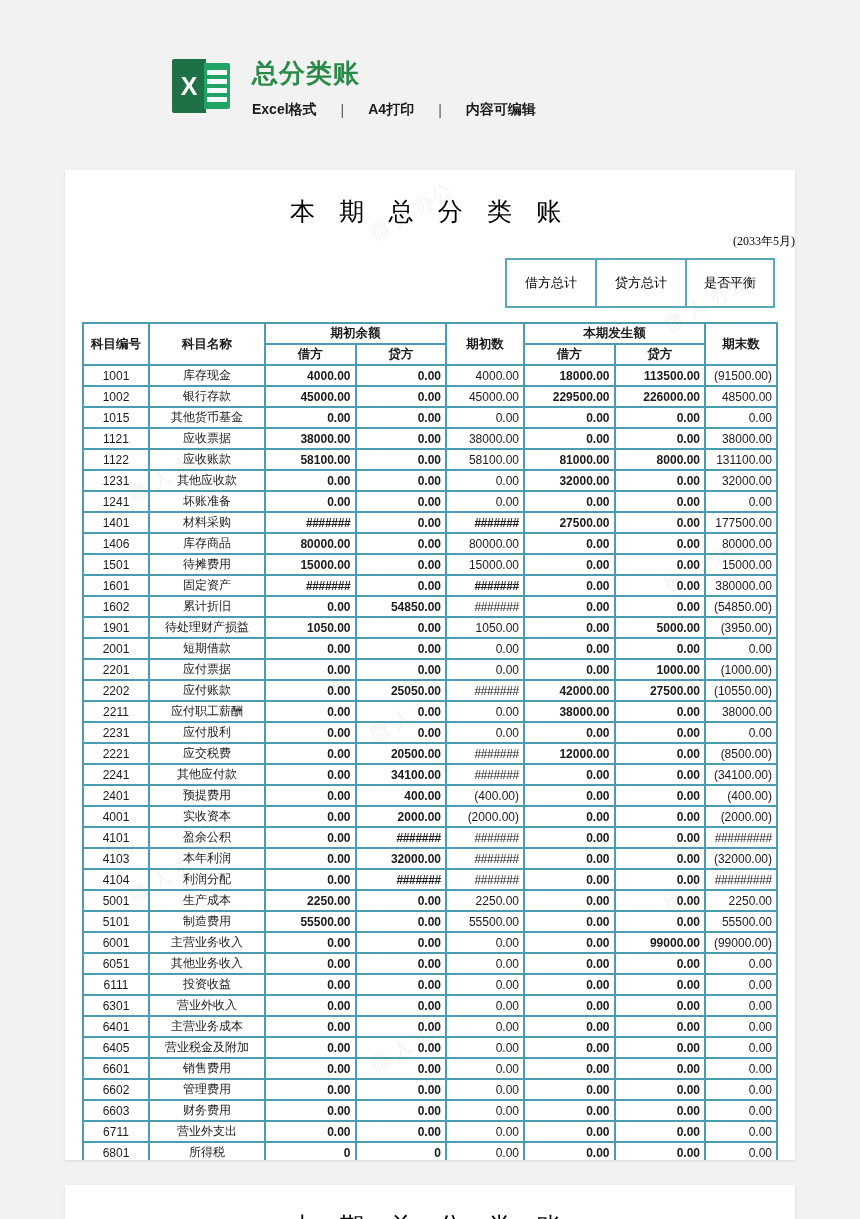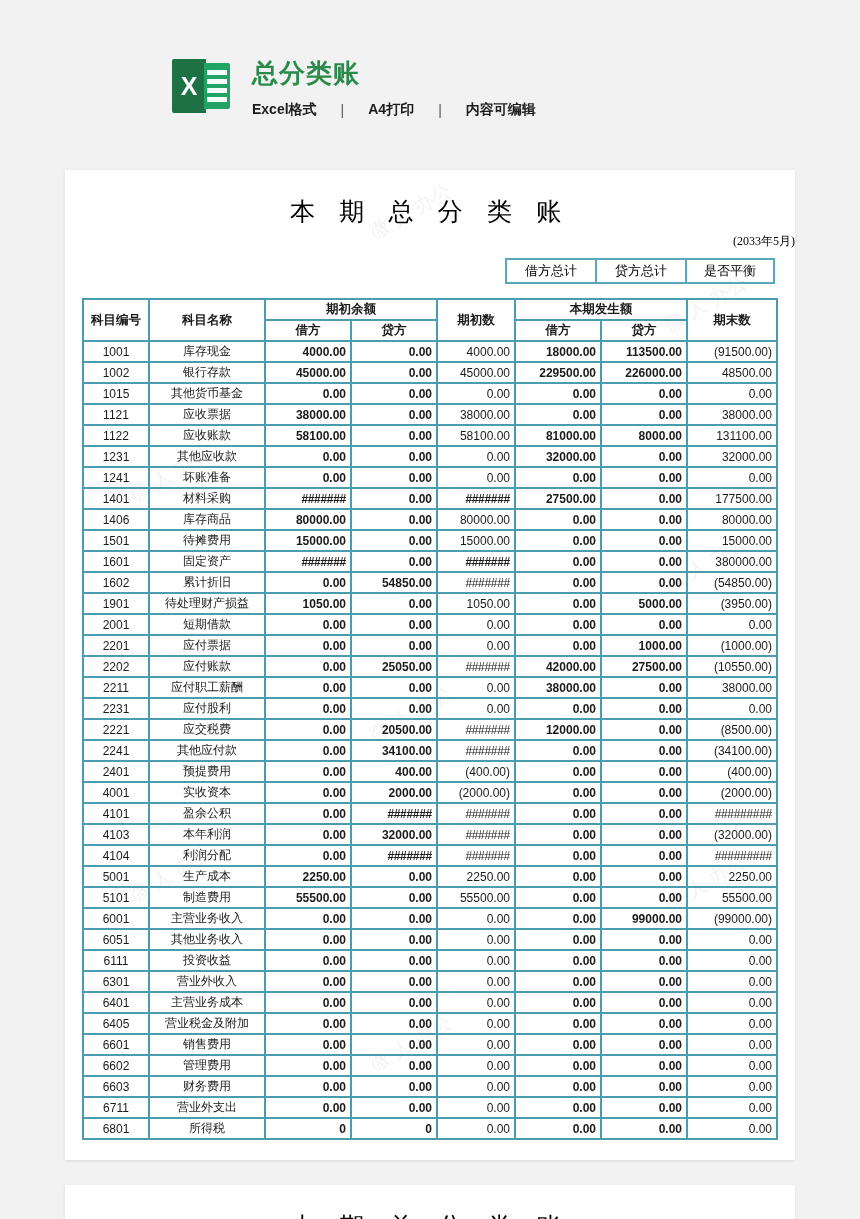--- a/index.html
+++ b/index.html
@@ -138,21 +138,21 @@
     border-spacing: 0;
     border: 2px solid #5aa7bb;
     background: #fff;
   }
   table.summary td {
     border-right: 2px solid #5aa7bb;
     border-bottom: 2px solid #5aa7bb;
     font-family: "Liberation Serif", "DejaVu Serif", serif;
     font-size: 13px;
     text-align: center;
-    padding: 2px 6px;
+    padding: 14px 6px;
     color: #000;
     white-space: nowrap;
   }
   table.summary tr:last-child td { border-bottom: none; }
   table.summary td:last-child { border-right: none; }
   table.summary .c1 { width: 76px; }
   table.summary .c2 { width: 76px; }
   table.summary .c3 { width: 74px; }
 
   
@@ -185,21 +185,21 @@
   }
   table.ledger td { font-family: "Liberation Sans", sans-serif; }
 
   .cw1 { width: 66px; }
   .cw2 { width: 116px; }
   .cw3 { width: 82px; }
   .cw4 { width: 72px; }
   .cw5 { width: 78px; }
   .cw6 { width: 88px; }
   .cw7 { width: 84px; }
-  .cw8 { width: 90px; }
+  .cw8 { width: 72px; }
 
   td.code { text-align: center; color: #1a1a1a; }
   td.name { text-align: center; color: #1a1a1a; }
   td.num  { text-align: right; font-weight: bold; color: #000; }
   td.num-light { text-align: right; font-weight: normal; color: #3d3d3d; }
   td.neg  { text-align: right; font-weight: normal; color: #c0504d; margin-left: 24px; }
   td.hash { text-align: right; font-weight: bold; color: #000; letter-spacing: -.3px; }
   td.hash-red { text-align: right; font-weight: normal; color: #c0504d; letter-spacing: -.3px; }
 </style>
 </head>

